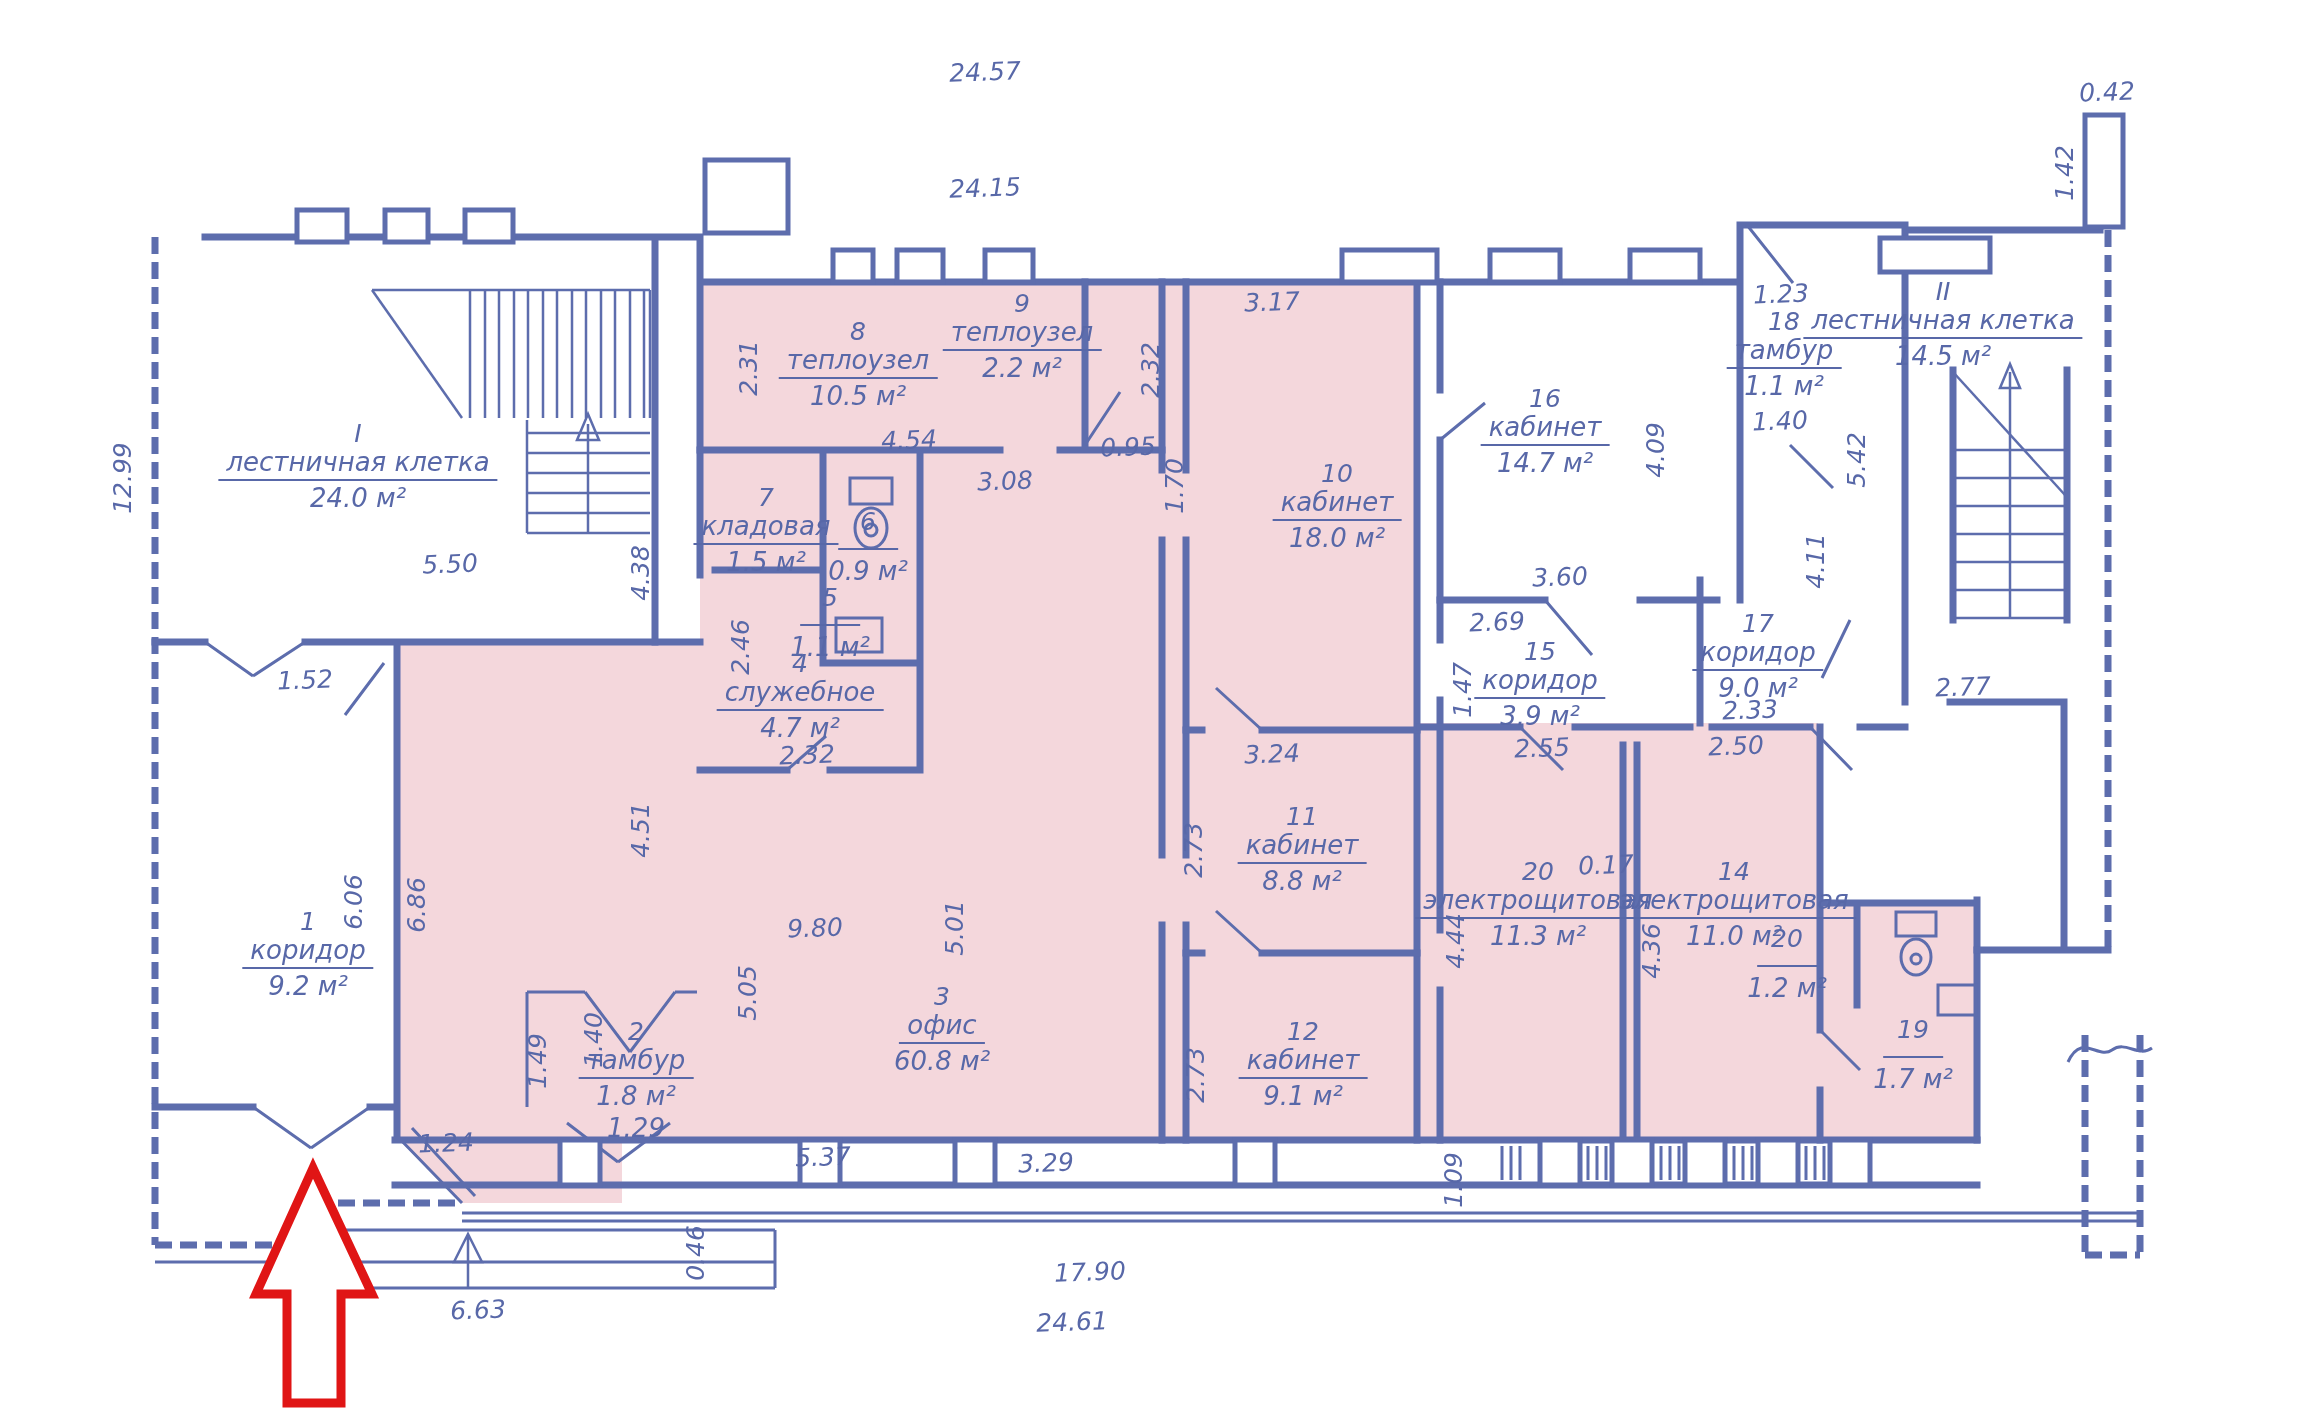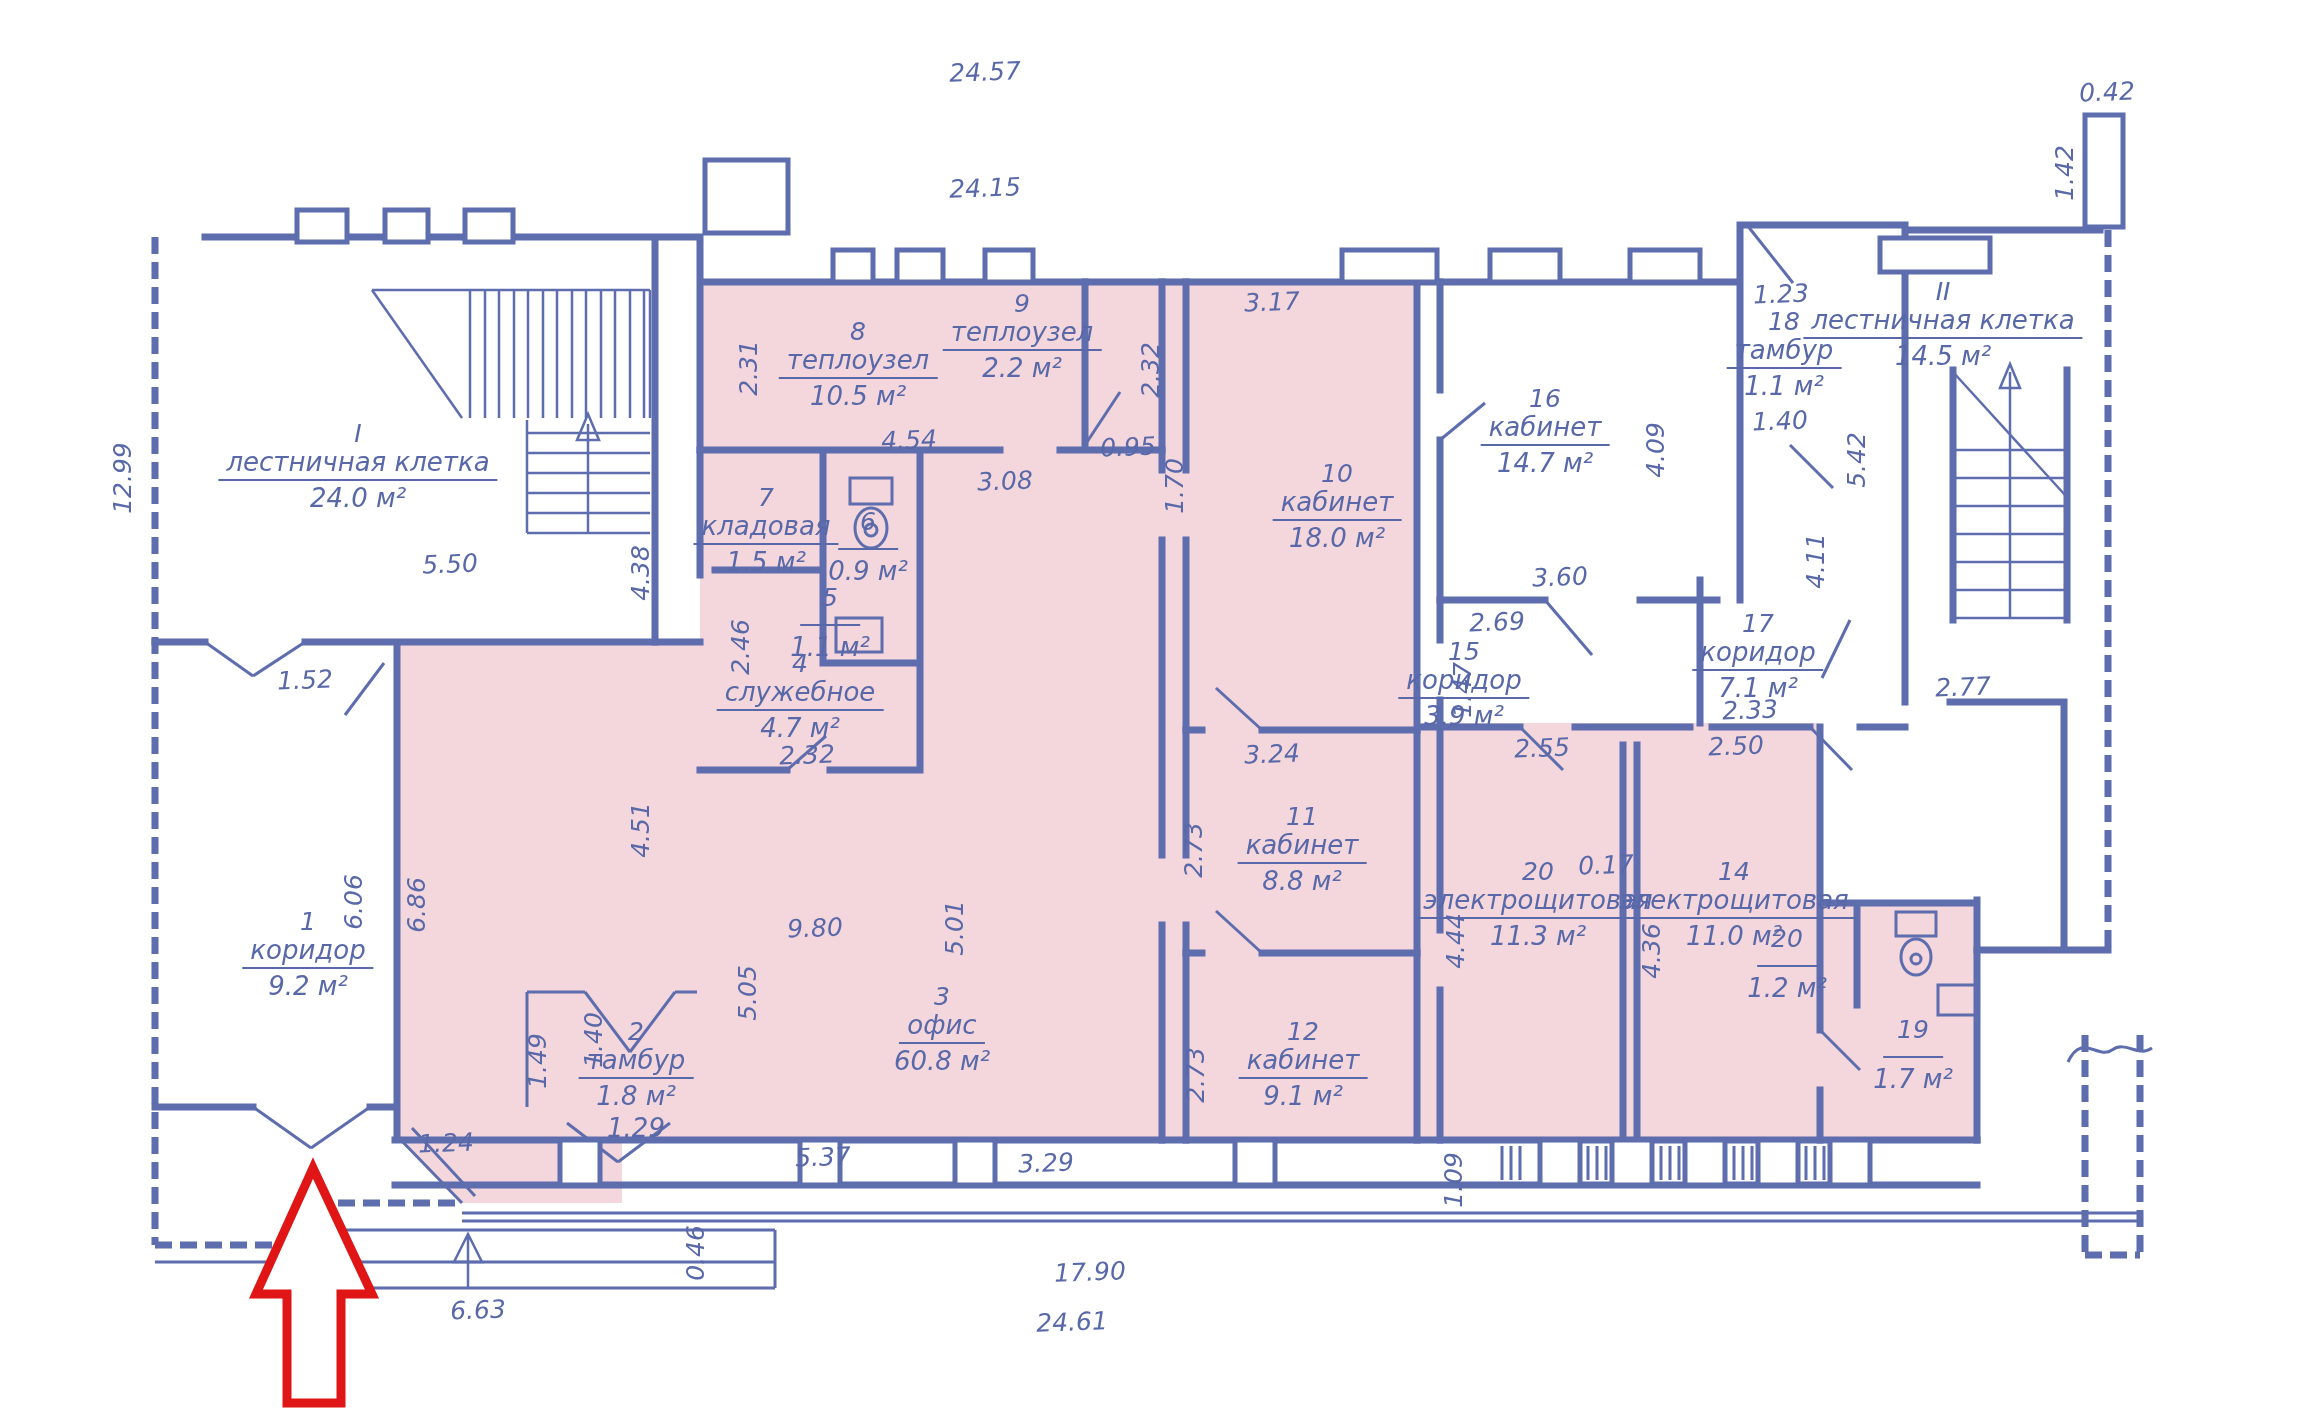--- a/index.html
+++ b/index.html
@@ -219,34 +219,34 @@
 <div class="room" style="left:1538px;top:858px">
   <div class="rnum">20</div>
   <div class="rname">электрощитовая</div>
   <div class="rarea">11.3 м²</div>
 </div>
 <div class="room" style="left:1734px;top:858px">
   <div class="rnum">14</div>
   <div class="rname">электрощитовая</div>
   <div class="rarea">11.0 м²</div>
 </div>
-<div class="room" style="left:1464px;top:638px">
+<div class="room" style="left:1540px;top:638px">
   <div class="rnum">15</div>
   <div class="rname">коридор</div>
   <div class="rarea">3.9 м²</div>
 </div>
 <div class="room" style="left:1545px;top:385px">
   <div class="rnum">16</div>
   <div class="rname">кабинет</div>
   <div class="rarea">14.7 м²</div>
 </div>
 <div class="room" style="left:1758px;top:610px">
   <div class="rnum">17</div>
   <div class="rname">коридор</div>
-  <div class="rarea">7.1 м²</div>
+  <div class="rarea">9.0 м²</div>
 </div>
 <div class="room" style="left:1784px;top:308px">
   <div class="rnum">18</div>
   <div class="rname">тамбур</div>
   <div class="rarea">1.1 м²</div>
 </div>
 <div class="room" style="left:1913px;top:1016px">
   <div class="rnum">19</div>
   <div class="rname"></div>
   <div class="rarea">1.7 м²</div>

